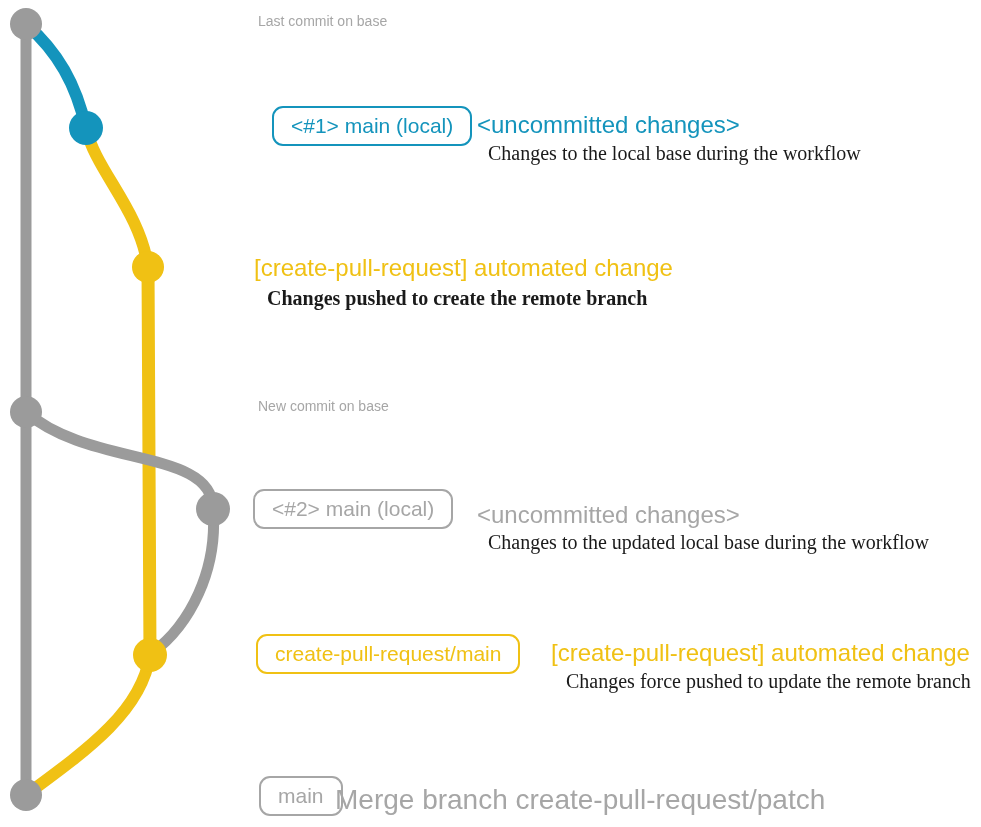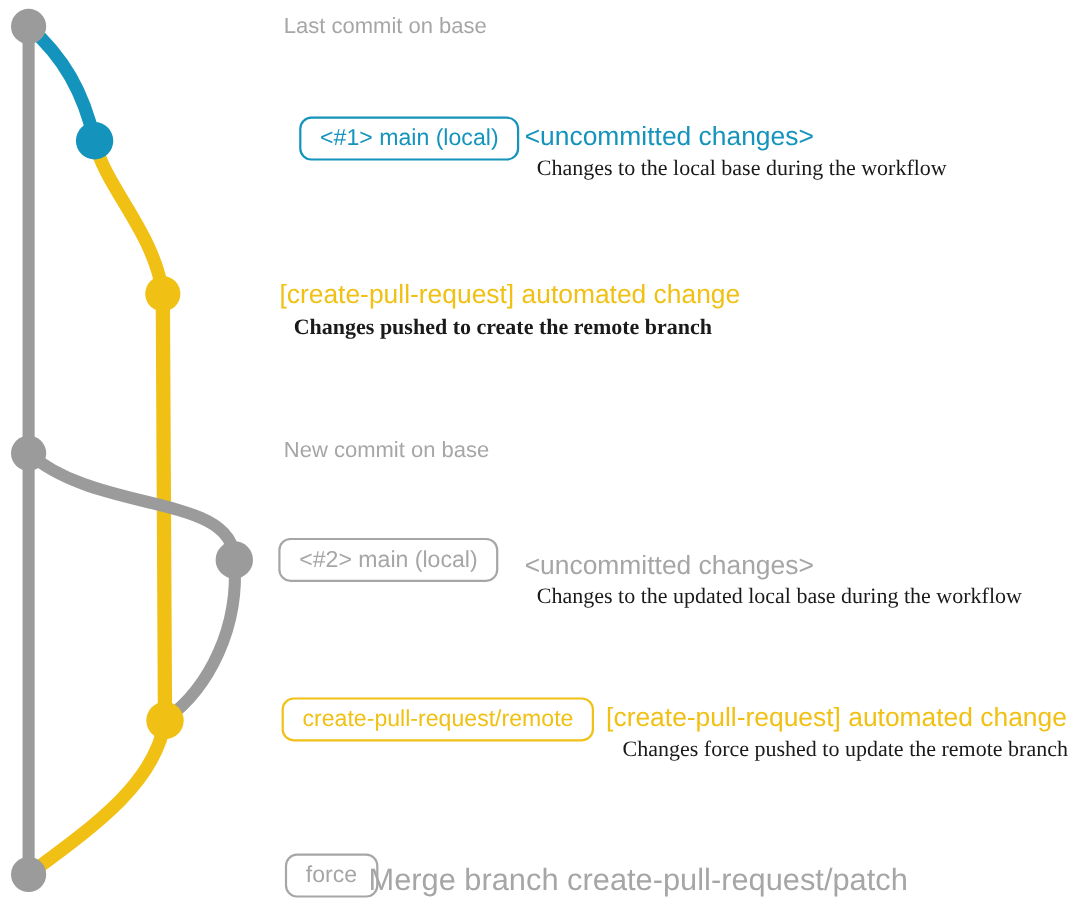--- a/index.html
+++ b/index.html
@@ -14,21 +14,21 @@
   html,body{width:981px;height:827px;background:var(--background);overflow:hidden;}
   body{position:relative;font-family:"Liberation Sans",sans-serif;}
   .graph-svg{position:absolute;left:0;top:0;}
   .stroke-base{stroke:var(--base);fill:none;stroke-linecap:round;}
   .stroke-blue{stroke:var(--blue);fill:none;stroke-linecap:round;}
   .stroke-yellow{stroke:var(--yellow);fill:none;stroke-linecap:round;}
   .dot-gray{fill:var(--base);}
   .dot-blue{fill:var(--blue);}
   .dot-yellow{fill:var(--yellow);}
   .abs{position:absolute;white-space:nowrap;}
-  .caption{font-size:20px;color:var(--gray-text);}
+  .caption{font-size:14px;color:var(--gray-text);}
   .badge{
     display:inline-block;
     font-size:21px;
     line-height:26px;
     padding:5px 17px;
     border:2px solid;
     border-radius:11px;
   }
   .badge.blue{color:var(--blue);border-color:var(--blue);}
   .badge.gray{color:var(--gray-text);border-color:var(--gray-text);}
@@ -86,21 +86,21 @@
 
 <div class="abs caption" style="left:258px;top:398px;">New commit on base</div>
 
 <div class="abs" style="left:253px;top:489px;">
   <span class="badge gray">&lt;#2&gt; main (local)</span>
 </div>
 <div class="abs heading gray" style="left:477px;top:501px;">&lt;uncommitted changes&gt;</div>
 <div class="abs description" style="left:488px;top:531px;">Changes to the updated local base during the workflow</div>
 
 <div class="abs" style="left:256px;top:634px;">
-  <span class="badge yellow">create-pull-request/remote</span>
+  <span class="badge yellow">create-pull-request/main</span>
 </div>
 <div class="abs heading yellow" style="left:551px;top:639px;">[create-pull-request] automated change</div>
 <div class="abs description" style="left:566px;top:670px;">Changes force pushed to update the remote branch</div>
 
 <div class="abs" style="left:259px;top:776px;">
-  <span class="badge gray">force</span>
+  <span class="badge gray">main</span>
 </div>
 <div class="abs merge-message" style="left:335px;top:784px;">Merge branch create-pull-request/patch</div>
 
 </body></html>

